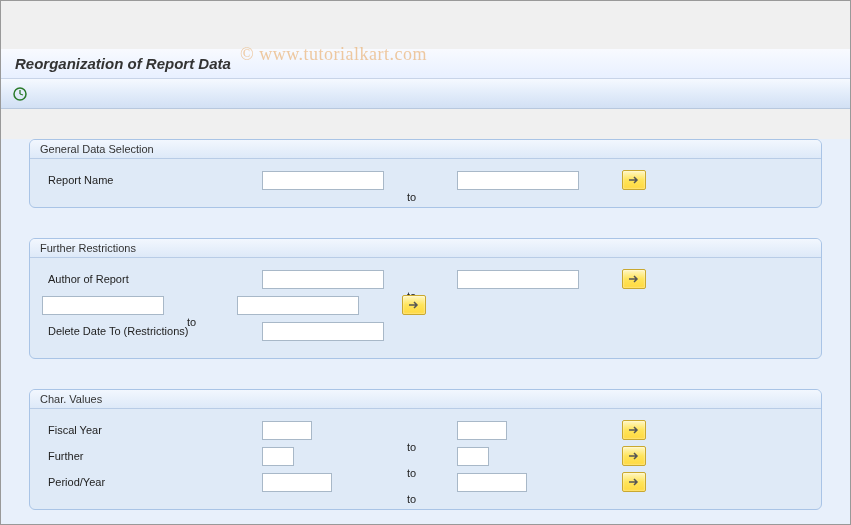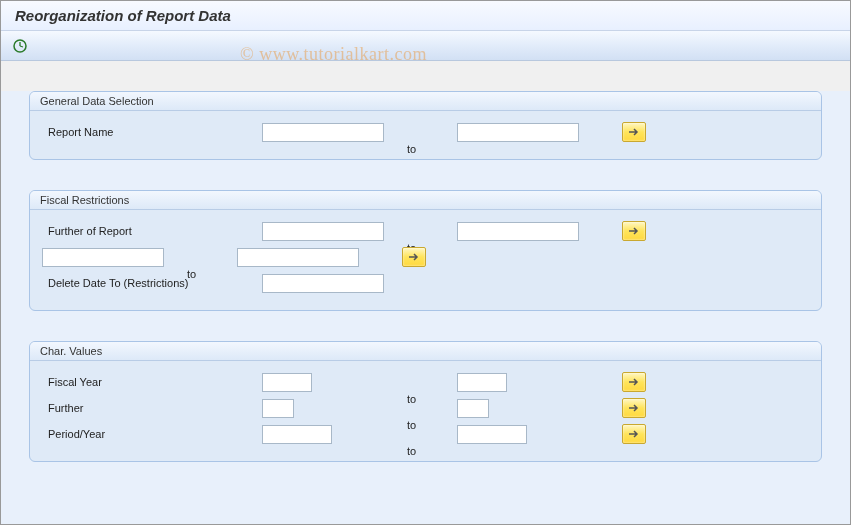--- a/index.html
+++ b/index.html
@@ -17,20 +17,21 @@
       border: 1px solid #999;
     }
     .title-bar {
       background: linear-gradient(to bottom, #f8faff 0%, #e8f0ff 100%);
       border-bottom: 1px solid #c8d4e8;
       padding: 6px 14px;
       font-style: italic;
       font-weight: bold;
       font-size: 15px;
       color: #333;
+      margin-top: 48px;
     }
     .toolbar {
       background: linear-gradient(to bottom, #f5f9ff 0%, #e2ecfa 50%, #d2e0f4 100%);
       border-bottom: 1px solid #b8c8de;
       padding: 4px 10px;
       height: 30px;
       display: flex;
       align-items: center;
     }
     .exec-icon {
@@ -151,24 +152,24 @@
             <svg width="12" height="10" viewBox="0 0 12 10">
               <path d="M1,5 L8,5 M6,2 L9,5 L6,8" stroke="#555" stroke-width="1.5" fill="none"></path>
             </svg>
           </span>
         </div>
       </div>
     </div>
   </div>
 
   <div class="group">
-    <div class="group-header">Fiscal Restrictions</div>
+    <div class="group-header">Further Restrictions</div>
     <div class="group-body">
       <div class="row">
-        <div class="label">Further of Report</div>
+        <div class="label">Author of Report</div>
         <div class="col-from">
             <input class="input-std w-wide" value="" style="">
           </div>
         <div class="col-to-label">to</div>
         <div class="col-to-input">
             <input class="input-std w-wide" value="" style="">
           </div>
         <div class="col-btn">
           <span class="multi-btn">
             <svg width="12" height="10" viewBox="0 0 12 10">

